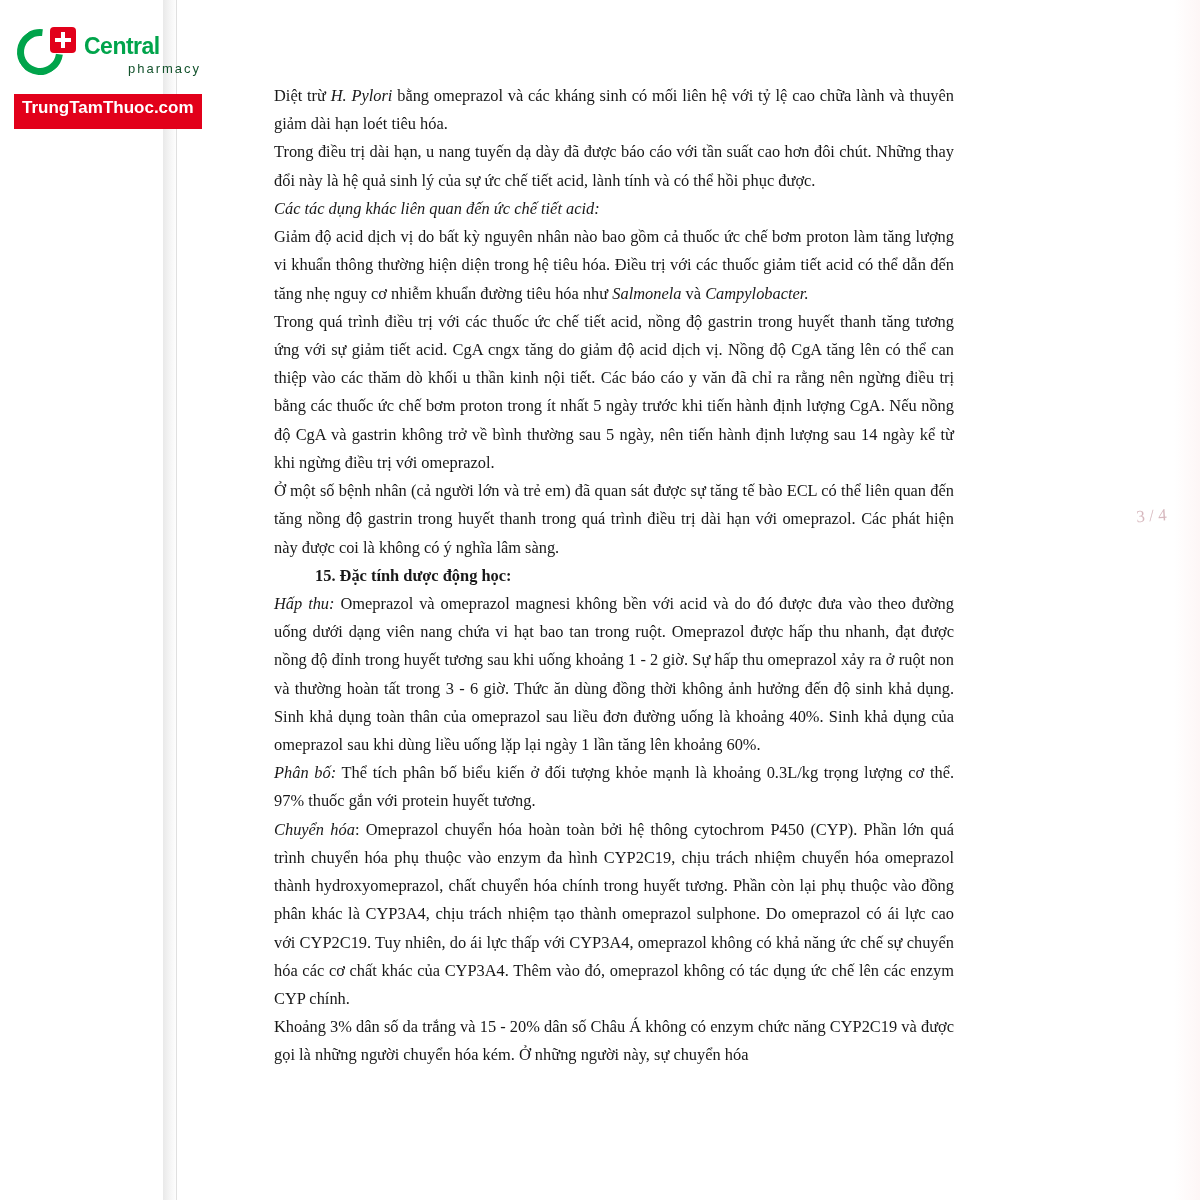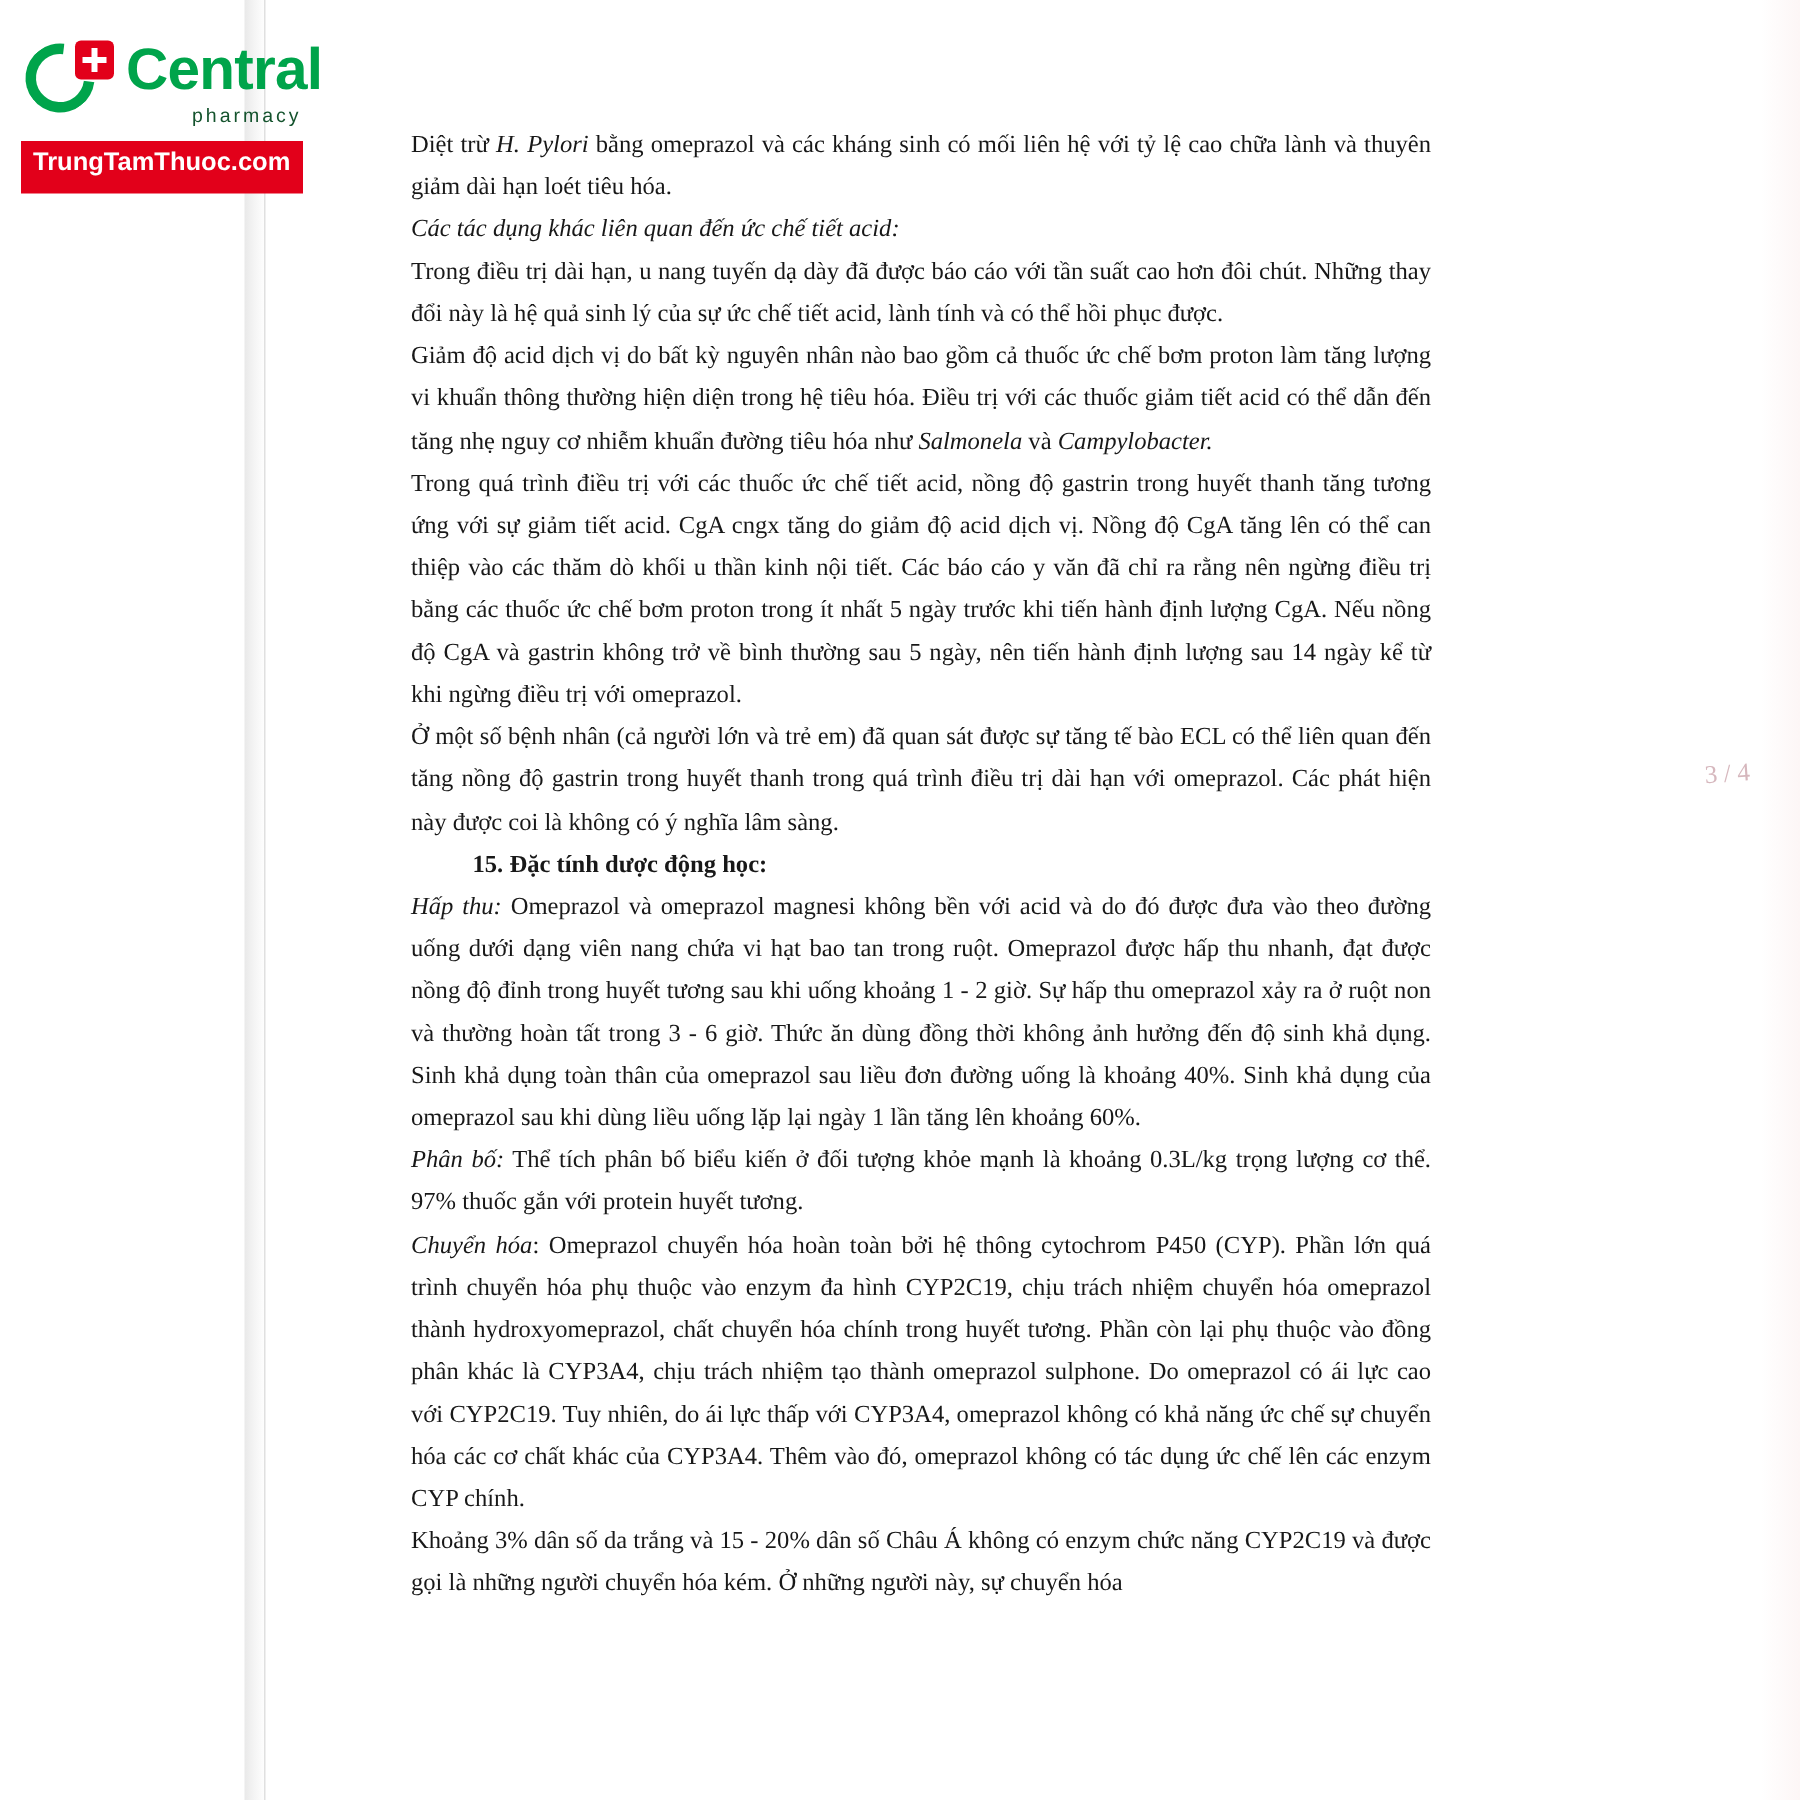--- a/index.html
+++ b/index.html
@@ -83,21 +83,21 @@
   }
   .logo-mark .cross:after {
     left: 5px; top: 11px; width: 16px; height: 4px;
   }
   .logo-text {
     margin-left: 8px;
     line-height: 1;
   }
   .logo-title {
     font-family: "Liberation Sans", sans-serif;
-    font-size: 39px;
+    font-size: 23px;
     font-weight: bold;
     color: #00a44b;
     letter-spacing: -0.5px;
   }
   .logo-sub {
     font-family: "Liberation Sans", sans-serif;
     font-size: 13px;
     color: #14532d;
     letter-spacing: 2px;
     margin-top: 4px;
@@ -178,22 +178,22 @@
       <div class="logo-text">
         <div class="logo-title">Central</div>
         <div class="logo-sub">pharmacy</div>
       </div>
     </div>
     <div class="logo-banner">TrungTamThuoc.com</div>
   </div>
 
   <div class="doc-body" id="doc-body">
       <p><span>Diệt trừ </span><span class="it">H. Pylori</span><span> bằng omeprazol và các kháng sinh có mối liên hệ với tỷ lệ cao chữa lành và thuyên giảm dài hạn loét tiêu hóa.</span></p>
+      <p><span>Trong điều trị dài hạn, u nang tuyến dạ dày đã được báo cáo với tần suất cao hơn đôi chút. Những thay đổi này là hệ quả sinh lý của sự ức chế tiết acid, lành tính và có thể hồi phục được.</span></p>
       <p><span class="it">Các tác dụng khác liên quan đến ức chế tiết acid:</span></p>
-      <p><span>Trong điều trị dài hạn, u nang tuyến dạ dày đã được báo cáo với tần suất cao hơn đôi chút. Những thay đổi này là hệ quả sinh lý của sự ức chế tiết acid, lành tính và có thể hồi phục được.</span></p>
       <p><span>Giảm độ acid dịch vị do bất kỳ nguyên nhân nào bao gồm cả thuốc ức chế bơm proton làm tăng lượng vi khuẩn thông thường hiện diện trong hệ tiêu hóa. Điều trị với các thuốc giảm tiết acid có thể dẫn đến tăng nhẹ nguy cơ nhiễm khuẩn đường tiêu hóa như </span><span class="it">Salmonela</span><span> và </span><span class="it">Campylobacter.</span></p>
       <p><span>Trong quá trình điều trị với các thuốc ức chế tiết acid, nồng độ gastrin trong huyết thanh tăng tương ứng với sự giảm tiết acid. CgA cngx tăng do giảm độ acid dịch vị. Nồng độ CgA tăng lên có thể can thiệp vào các thăm dò khối u thần kinh nội tiết. Các báo cáo y văn đã chỉ ra rằng nên ngừng điều trị bằng các thuốc ức chế bơm proton trong ít nhất 5 ngày trước khi tiến hành định lượng CgA. Nếu nồng độ CgA và gastrin không trở về bình thường sau 5 ngày, nên tiến hành định lượng sau 14 ngày kể từ khi ngừng điều trị với omeprazol.</span></p>
       <p><span>Ở một số bệnh nhân (cả người lớn và trẻ em) đã quan sát được sự tăng tế bào ECL có thể liên quan đến tăng nồng độ gastrin trong huyết thanh trong quá trình điều trị dài hạn với omeprazol. Các phát hiện này được coi là không có ý nghĩa lâm sàng.</span></p>
       <p><span class="bold heading">15. Đặc tính dược động học:</span></p>
       <p><span class="it">Hấp thu:</span><span> Omeprazol và omeprazol magnesi không bền với acid và do đó được đưa vào theo đường uống dưới dạng viên nang chứa vi hạt bao tan trong ruột. Omeprazol được hấp thu nhanh, đạt được nồng độ đỉnh trong huyết tương sau khi uống khoảng 1 - 2 giờ. Sự hấp thu omeprazol xảy ra ở ruột non và thường hoàn tất trong 3 - 6 giờ. Thức ăn dùng đồng thời không ảnh hưởng đến độ sinh khả dụng. Sinh khả dụng toàn thân của omeprazol sau liều đơn đường uống là khoảng 40%. Sinh khả dụng của omeprazol sau khi dùng liều uống lặp lại ngày 1 lần tăng lên khoảng 60%.</span></p>
       <p><span class="it">Phân bố:</span><span> Thể tích phân bố biểu kiến ở đối tượng khỏe mạnh là khoảng 0.3L/kg trọng lượng cơ thể. 97% thuốc gắn với protein huyết tương.</span></p>
       <p><span class="it">Chuyển hóa</span><span>: Omeprazol chuyển hóa hoàn toàn bởi hệ thông cytochrom P450 (CYP). Phần lớn quá trình chuyển hóa phụ thuộc vào enzym đa hình CYP2C19, chịu trách nhiệm chuyển hóa omeprazol thành hydroxyomeprazol, chất chuyển hóa chính trong huyết tương. Phần còn lại phụ thuộc vào đồng phân khác là CYP3A4, chịu trách nhiệm tạo thành omeprazol sulphone. Do omeprazol có ái lực cao với CYP2C19. Tuy nhiên, do ái lực thấp với CYP3A4, omeprazol không có khả năng ức chế sự chuyển hóa các cơ chất khác của CYP3A4. Thêm vào đó, omeprazol không có tác dụng ức chế lên các enzym CYP chính.</span></p>
       <p><span>Khoảng 3% dân số da trắng và 15 - 20% dân số Châu Á không có enzym chức năng CYP2C19 và được gọi là những người chuyển hóa kém. Ở những người này, sự chuyển hóa</span></p>
     </div>
 

